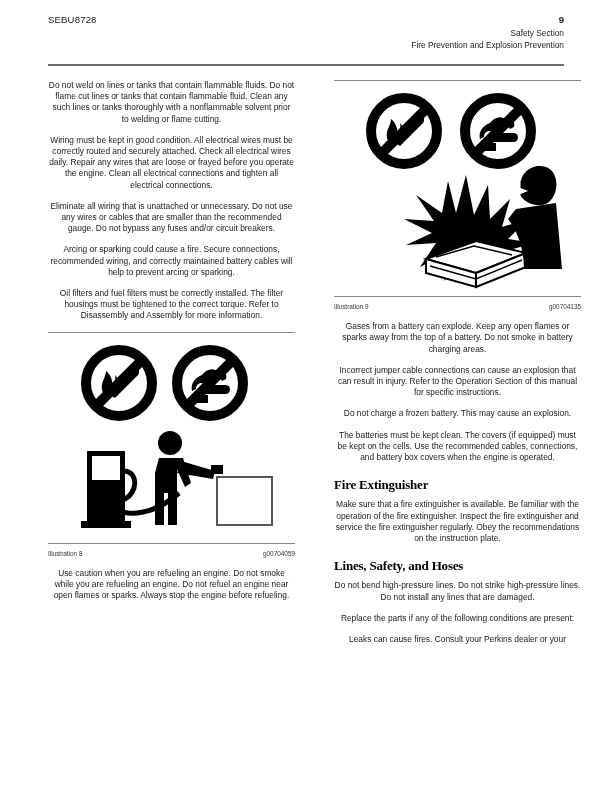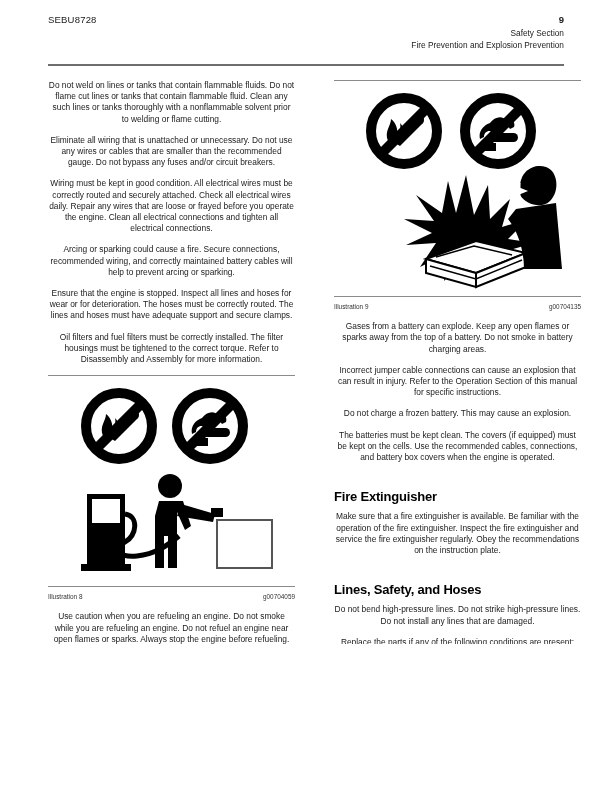--- a/index.html
+++ b/index.html
@@ -69,23 +69,24 @@
 
   p.body {
     margin: 0 0 10px 0;
     text-align: center;
     color: #1a1a1a;
   }
 
   h2.section {
     font-size: 13px;
     font-weight: bold;
-    margin: 28px 0 9px 0;
+    margin: 16px 0 9px 0;
     letter-spacing: -0.2px;
     color: #000;
+    font-family: Liberation Serif, serif;
   }
 
   
   .fig-rule {
     width: 100%;
     height: 1px;
     background: #8a8a8a;
     margin: 0 0 10px 0;
   }
   .fig-art {
@@ -121,24 +122,23 @@
         <div>Safety Section</div>
         <div>Fire Prevention and Explosion Prevention</div>
       </div>
     </div>
   </div>
   <div class="header-rule"></div>
 
   <div class="col col-left">
 
     <p class="body">Do not weld on lines or tanks that contain flammable fluids. Do not flame cut lines or tanks that contain flammable fluid. Clean any such lines or tanks thoroughly with a nonflammable solvent prior to welding or flame cutting.</p>
+    <p class="body">Wiring must be kept in good condition. All electrical wires must be correctly routed and securely attached. Check all electrical wires daily. Repair any wires that are loose or frayed before you operate the engine. Clean all electrical connections and tighten all electrical connections.</p>
     <p class="body">Eliminate all wiring that is unattached or unnecessary. Do not use any wires or cables that are smaller than the recommended gauge. Do not bypass any fuses and/or circuit breakers.</p>
-    <p class="body">Wiring must be kept in good condition. All electrical wires must be correctly routed and securely attached. Check all electrical wires daily. Repair any wires that are loose or frayed before you operate the engine. Clean all electrical connections and tighten all electrical connections.</p>
     <p class="body">Arcing or sparking could cause a fire. Secure connections, recommended wiring, and correctly maintained battery cables will help to prevent arcing or sparking.</p>
-    <p class="body">Ensure that the engine is stopped. Inspect all lines and hoses for wear or for deterioration. The hoses must be correctly routed. The lines and hoses must have adequate support and secure clamps.</p>
     <p class="body">Oil filters and fuel filters must be correctly installed. The filter housings must be tightened to the correct torque. Refer to Disassembly and Assembly for more information.</p>
 
     <div class="fig-block">
       <div class="fig-rule"></div>
 
       <div class="fig-art">
         <svg width="210" height="200" viewBox="0 0 210 200">
 
           <g>
             <circle cx="52" cy="40" r="33" fill="none" stroke="#000" stroke-width="10"></circle>

